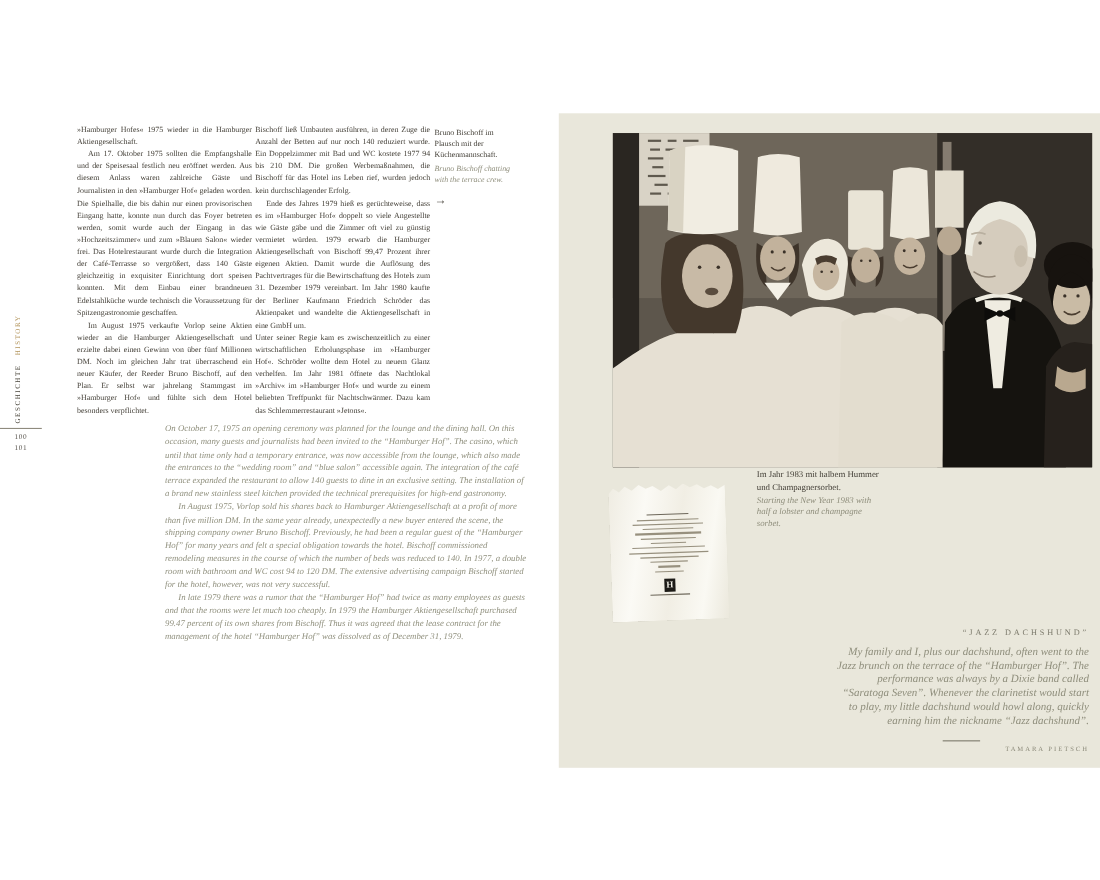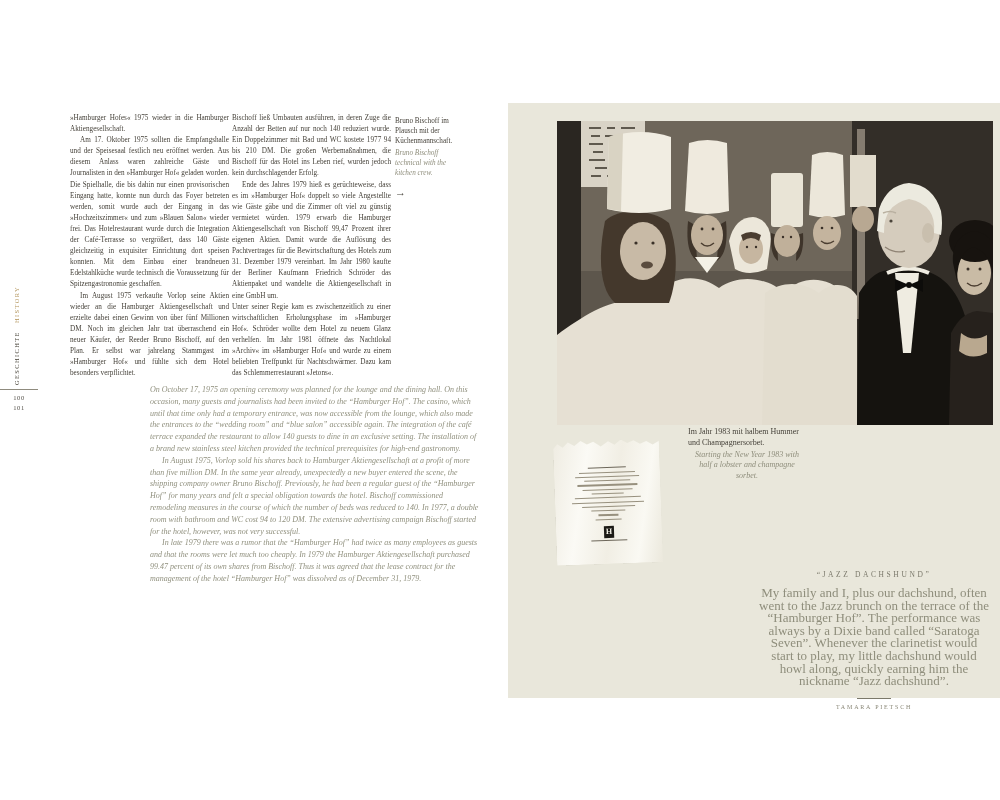--- a/index.html
+++ b/index.html
@@ -27,21 +27,21 @@
   .english{left:150px;top:384px;width:330px;font-style:italic;font-size:8px;line-height:11.8px;color:#90907e;}
   .english p{margin:0;font-family:Liberation Serif, serif;}
   .english p.ind{text-indent:12px;}
 
   
   .right-page{left:508px;top:103px;width:492px;height:595px;background:#e9e7db;}
   .photo{left:557px;top:121px;width:436px;height:304px;}
   .photo svg{display:block;}
 
   .photo-caption{left:688px;top:427px;width:118px;font-size:8px;line-height:10.8px;color:#46423a;}
-  .photo-caption .en{display:block;font-style:italic;color:#8f8e7c;margin-top:1px;text-align:center;}
+  .photo-caption .en{display:block;font-style:italic;color:#8f8e7c;margin-top:1px;}
 
   .napkin{left:555px;top:440px;width:106px;height:124px;transform:rotate(-2deg);
     background:linear-gradient(100deg,#efece2 0%,#fbfaf5 28%,#f1eee4 55%,#faf9f3 80%,#ebe8dc 100%);
     clip-path:polygon(0% 6%,4% 2%,9% 5%,14% 1%,20% 4%,26% 0%,32% 3%,38% 1%,45% 5%,52% 1%,58% 4%,64% 0%,70% 3%,76% 1%,82% 4%,88% 2%,94% 5%,100% 2%,100% 100%,0% 100%);
     box-shadow:-5px 6px 9px rgba(60,55,42,.35);
     padding-top:24px;box-sizing:border-box;}
   .napkin .mline{height:1.2px;background:#97907e;margin:3.1px auto;}
   .napkin .mline.dark{background:#6d675a;height:1.4px;}
   .napkin .mline:nth-of-type(1){width:36%;}
   .napkin .mline:nth-of-type(2){width:52%;}
@@ -52,23 +52,23 @@
   .napkin .mline:nth-of-type(7){width:30%;}
   .napkin .mline:nth-of-type(8){width:62%;}
   .napkin .mline:nth-of-type(9){width:68%;}
   .napkin .mline:nth-of-type(10){width:50%;}
   .napkin .mline:nth-of-type(11){width:32%;}
   .napkin .mline:nth-of-type(12){width:18%;}
   .napkin .mline:nth-of-type(13){width:24%;}
   .monogram{width:10px;height:12px;margin:6px auto 2px;background:#1c1a16;color:#f5f3ea;font-size:8px;line-height:12px;text-align:center;font-weight:bold;}
   .monogram-rule{width:34%;height:1px;background:#6d675a;margin:2px auto 0;}
 
-  .quote{left:758px;top:570px;width:232px;text-align:center;}
+  .quote{left:758px;top:570px;width:232px;text-align:right;}
   .quote h3{margin:0;font-size:7.5px;font-weight:normal;letter-spacing:2.6px;color:#7b796b;}
-  .quote .qtext{margin:8px 0 0;font-size:13px;line-height:12.6px;color:#8f8e7c;}
+  .quote .qtext{margin:8px 0 0;font-style:italic;font-size:10px;line-height:12.6px;color:#8f8e7c;}
   .quote .qrule{width:34px;height:1px;background:#7b796b;margin:10px auto 5px;}
   .quote .attr{font-size:6px;letter-spacing:1.8px;color:#8a8878;}
 </style>
 </head>
 <body>
 
 <div class="abs sidebar-vertical">
   <span class="de">GESCHICHTE</span>
   <span class="en">HISTORY</span>
 </div>
@@ -83,21 +83,21 @@
 </div>
 
 <div class="abs decol col2" lang="de">
   <p>Bischoff ließ Umbauten ausführen, in deren Zuge die Anzahl der Betten auf nur noch 140 reduziert wurde. Ein Doppelzimmer mit Bad und WC kostete 1977 94 bis 210 DM. Die großen Werbemaßnahmen, die Bischoff für das Hotel ins Leben rief, wurden jedoch kein durchschlagender Erfolg.</p>
   <p class="ind">Ende des Jahres 1979 hieß es gerüchteweise, dass es im »Hamburger Hof« doppelt so viele Angestellte wie Gäste gäbe und die Zimmer oft viel zu günstig vermietet würden. 1979 erwarb die Hamburger Aktiengesellschaft von Bischoff 99,47 Prozent ihrer eigenen Aktien. Damit wurde die Auflösung des Pachtvertrages für die Bewirtschaftung des Hotels zum 31. Dezember 1979 vereinbart. Im Jahr 1980 kaufte der Berliner Kaufmann Friedrich Schröder das Aktienpaket und wandelte die Aktiengesellschaft in eine GmbH um.</p>
   <p>Unter seiner Regie kam es zwischenzeitlich zu einer wirtschaftlichen Erholungsphase im »Hamburger Hof«. Schröder wollte dem Hotel zu neuem Glanz verhelfen. Im Jahr 1981 öffnete das Nachtlokal »Archiv« im »Hamburger Hof« und wurde zu einem beliebten Treffpunkt für Nachtschwärmer. Dazu kam das Schlemmerrestaurant »Jetons«.</p>
 </div>
 
 <div class="abs margin-note">
   <span class="de" lang="de">Bruno Bischoff im Plausch mit der Küchen­mannschaft.</span>
-  <em class="en">Bruno Bischoff technical with the kitchen crew.</em>
+  <em class="en">Bruno Bischoff chatting with the terrace crew.</em>
   <span class="arrow">→</span>
 </div>
 
 <div class="abs english" lang="en">
   <p>On October 17, 1975 an opening ceremony was planned for the lounge and the dining hall. On this occasion, many guests and journalists had been invited to the “Hamburger Hof”. The casino, which until that time only had a temporary entrance, was now accessible from the lounge, which also made the entrances to the “wedding room” and “blue salon” accessible again. The integration of the café terrace expanded the restaurant to allow 140 guests to dine in an exclusive setting. The installation of a brand new stainless steel kitchen provided the technical prerequisites for high-end gastronomy.</p>
   <p class="ind">In August 1975, Vorlop sold his shares back to Hamburger Aktiengesellschaft at a profit of more than five million DM. In the same year already, unexpectedly a new buyer entered the scene, the shipping company owner Bruno Bischoff. Previously, he had been a regular guest of the “Hamburger Hof” for many years and felt a special obligation towards the hotel. Bischoff commissioned remodeling measures in the course of which the number of beds was reduced to 140. In 1977, a double room with bathroom and WC cost 94 to 120 DM. The extensive advertising campaign Bischoff started for the hotel, however, was not very successful.</p>
   <p class="ind">In late 1979 there was a rumor that the “Hamburger Hof” had twice as many employees as guests and that the rooms were let much too cheaply. In 1979 the Hamburger Aktiengesellschaft purchased 99.47 percent of its own shares from Bischoff. Thus it was agreed that the lease contract for the management of the hotel “Hamburger Hof” was dissolved as of December 31, 1979.</p>
 </div>
 
 <div class="abs right-page"></div>

